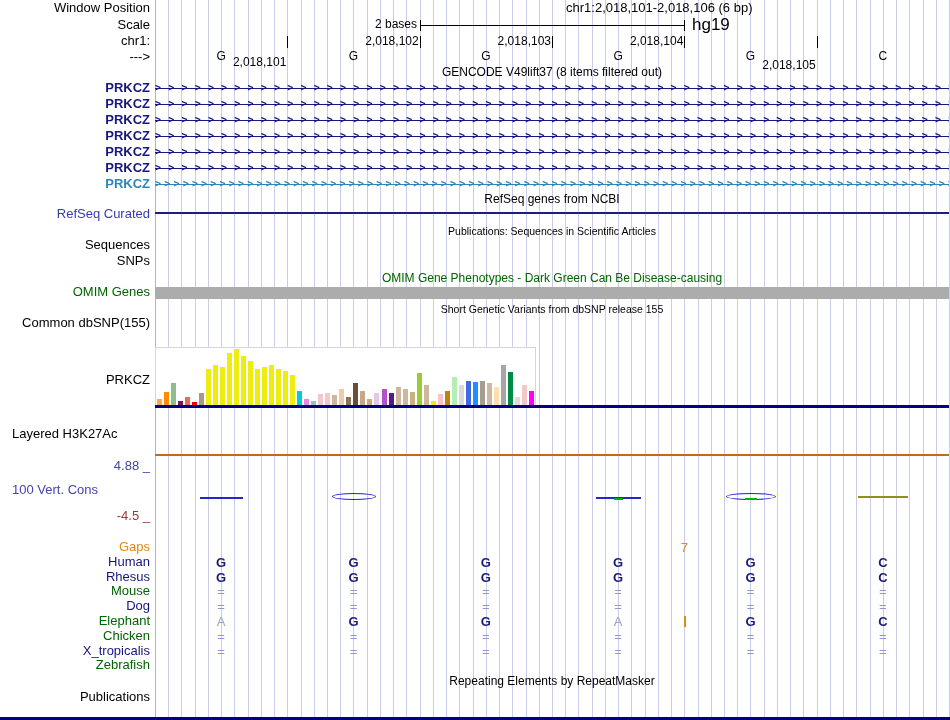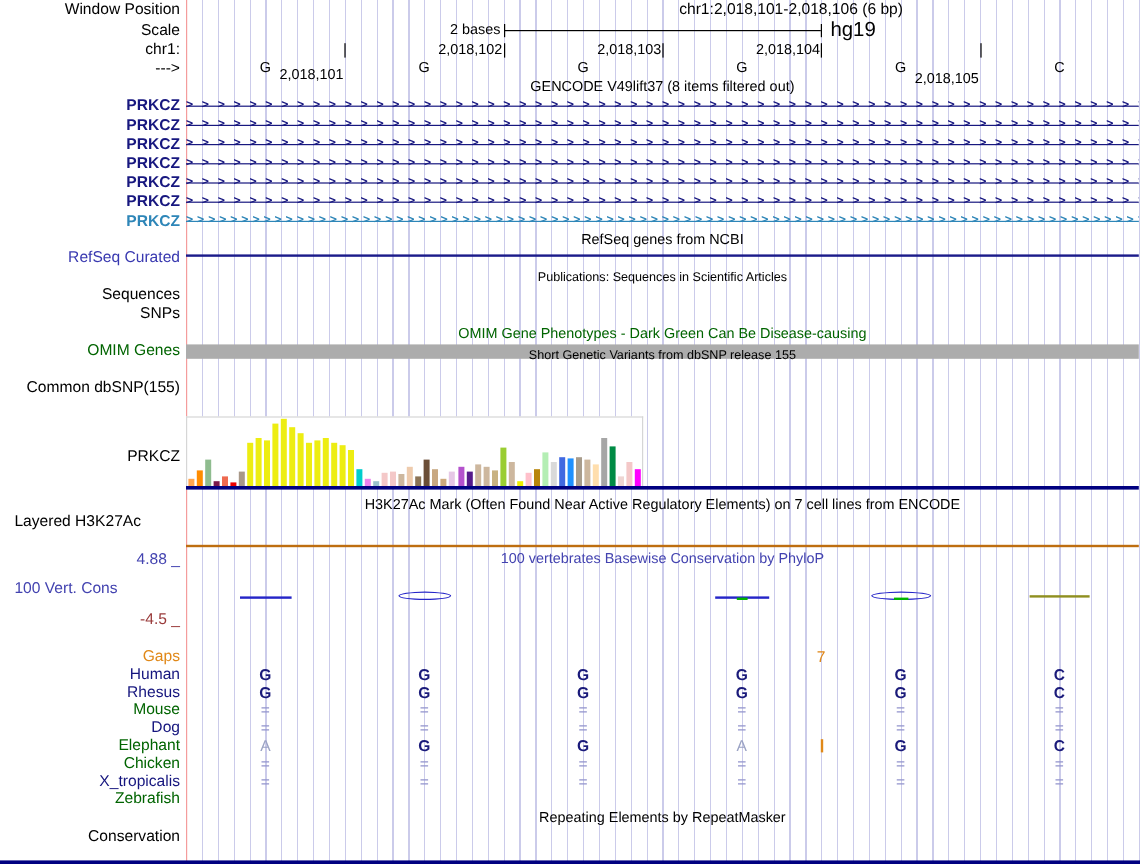--- a/index.html
+++ b/index.html
@@ -121,21 +121,21 @@
   <div class="hline" style="left:155px;top:212px;width:794px;height:1.5px;background:#1B1B8A"></div>
 
   <span class="title sm" style="top:225px">Publications: Sequences in Scientific Articles</span>
   <span class="lbl r" style="top:238px">Sequences</span>
   <span class="lbl r" style="top:254px">SNPs</span>
 
   <span class="title" style="top:272px;color:#006400">OMIM Gene Phenotypes - Dark Green Can Be Disease-causing</span>
   <span class="lbl r" style="top:285px;color:#006400">OMIM Genes</span>
   <div class="hline" style="left:155px;top:287px;width:794px;height:12px;background:#ACACAC"></div>
 
-  <span class="title sm" style="top:290px">Short Genetic Variants from dbSNP release 155</span>
+  <span class="title sm" style="top:303px">Short Genetic Variants from dbSNP release 155</span>
   <span class="lbl r" style="top:316px">Common dbSNP(155)</span>
 
   <span class="lbl r" style="top:373px">PRKCZ</span>
   <div class="gtex-box" id="gtex-bars">
       <div class="bar" style="height: 6px; background: rgb(255, 165, 79);"></div>
       <div class="bar" style="height: 13px; background: rgb(255, 140, 0);"></div>
       <div class="bar" style="height: 22px; background: rgb(143, 188, 143);"></div>
       <div class="bar" style="height: 4px; background: rgb(122, 26, 75);"></div>
       <div class="bar" style="height: 8px; background: rgb(238, 106, 80);"></div>
       <div class="bar" style="height: 3px; background: rgb(238, 0, 0);"></div>
@@ -183,25 +183,23 @@
       <div class="bar" style="height: 22px; background: rgb(205, 183, 158);"></div>
       <div class="bar" style="height: 18px; background: rgb(255, 222, 173);"></div>
       <div class="bar" style="height: 40px; background: rgb(166, 166, 166);"></div>
       <div class="bar" style="height: 33px; background: rgb(0, 139, 69);"></div>
       <div class="bar" style="height: 8px; background: rgb(238, 213, 210);"></div>
       <div class="bar" style="height: 20px; background: rgb(244, 200, 200);"></div>
       <div class="bar" style="height: 14px; background: rgb(255, 0, 255);"></div>
     </div>
   <div class="hline" style="left:155px;top:405px;width:794px;height:3px;background:#000080"></div>
 
-  <span class="title" style="top:414px">H3K27Ac Mark (Often Found Near Active Regulatory Elements) on 7 cell lines from ENCODE</span>
   <span class="lbl" style="left:12px;top:427px">Layered H3K27Ac</span>
   <div class="hline" style="left:155px;top:454px;width:794px;height:2px;background:#BE6E10"></div>
 
-  <span class="title" style="top:459px;color:#4343B0">100 vertebrates Basewise Conservation by PhyloP</span>
   <span class="lbl r" style="top:459px;color:#4343B0">4.88 _</span>
   <span class="lbl" style="left:12px;top:483px;color:#4343B0">100 Vert. Cons</span>
   <span class="lbl r" style="top:509px;color:#993A3A">-4.5 _</span>
   <div id="cons-marks">
       <div class="cons-line" style="left: 199.667px; top: 497px; width: 43px;"></div>
       <div class="cons-lens" style="left: 331.5px; top: 493px; width: 44px;"></div>
       <div class="cons-line" style="left: 595.667px; top: 497px; width: 45px;"></div>
       <div class="cons-green" style="left: 613.667px; top: 498px; width: 9px;"></div>
       <div class="cons-lens" style="left: 725.5px; top: 493px; width: 50px;"></div>
       <div class="cons-green" style="left: 744.5px; top: 498px; width: 12px;"></div>
@@ -258,16 +256,16 @@
       <span class="mz e" style="left: 485.833px; top: 644px;">=</span>
       <span class="mz e" style="left: 618.167px; top: 644px;">=</span>
       <span class="mz e" style="left: 750.5px; top: 644px;">=</span>
       <span class="mz e" style="left: 882.833px; top: 644px;">=</span>
       <span class="lbl r" style="top: 658px; color: rgb(0, 100, 0);">Zebrafish</span>
       <span class="mz" style="left: 684.333px; top: 540px; color: rgb(224, 136, 24);">7</span>
       <div style="position: absolute; left: 684.333px; top: 616px; width: 2px; height: 11px; background: rgb(224, 136, 24);"></div>
     </div>
 
   <span class="title" style="top:675px">Repeating Elements by RepeatMasker</span>
-  <span class="lbl r" style="top:690px">Conservation</span>
+  <span class="lbl r" style="top:690px">Publications</span>
 
   <div class="hline" style="left:0;top:717px;width:950px;height:3px;background:#000080"></div>
 </div>
 
 </body></html>

